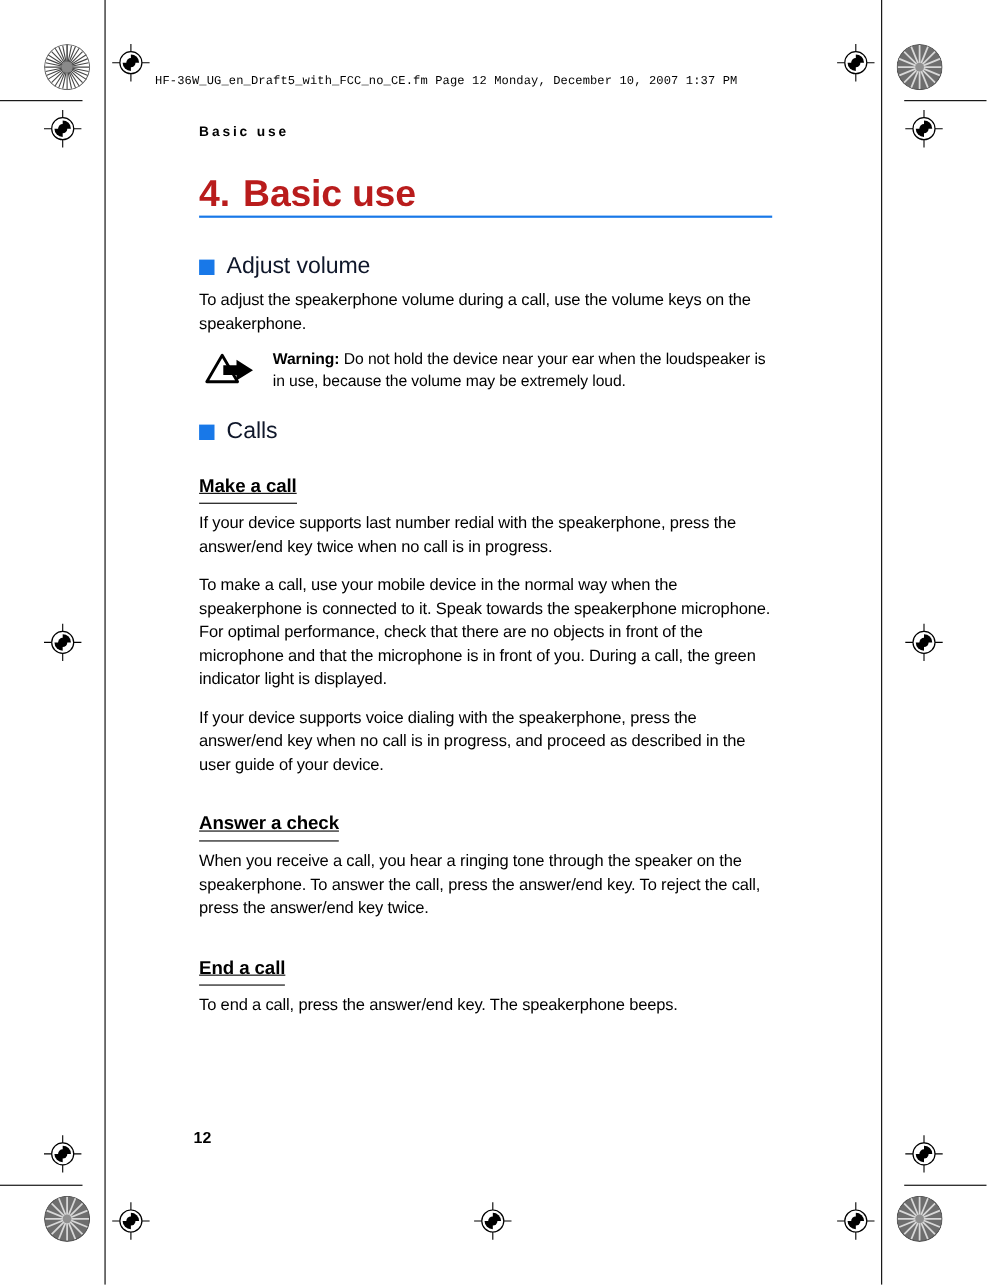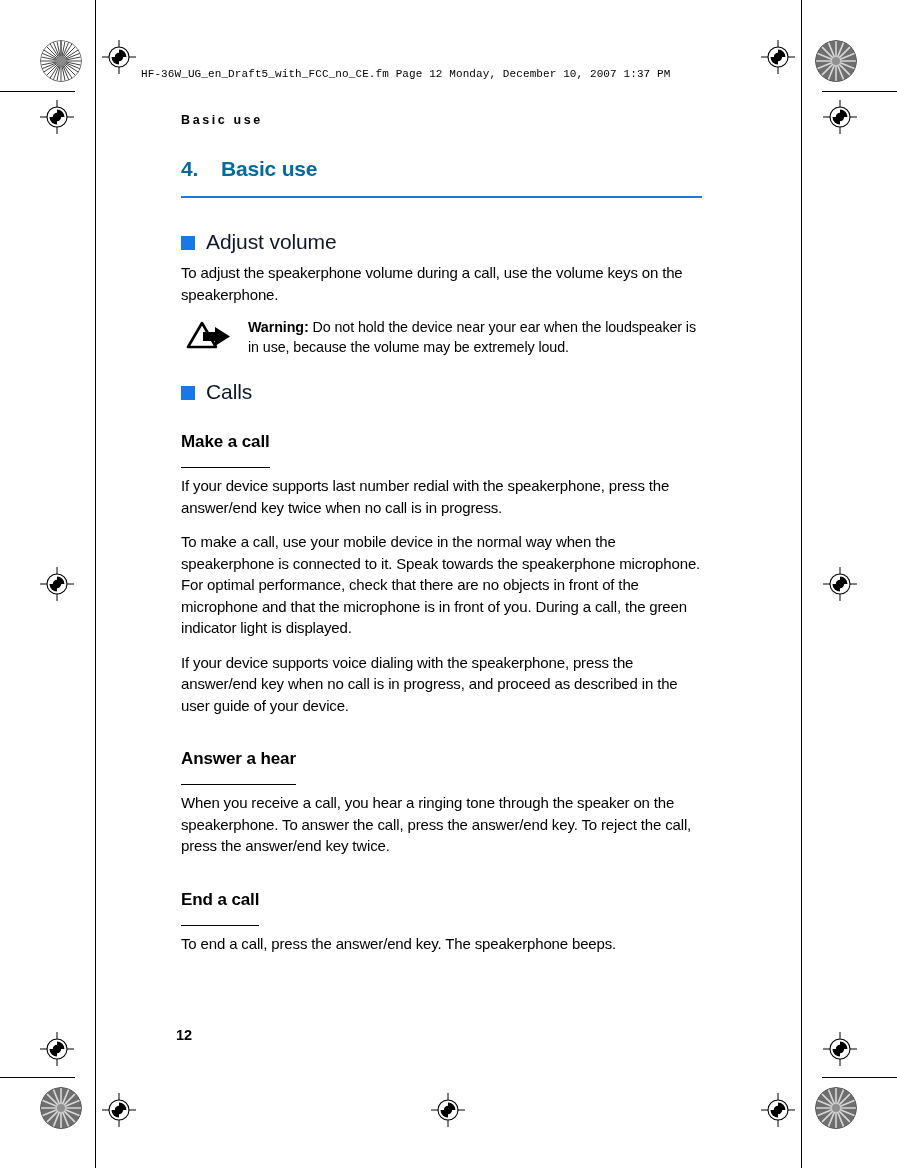--- a/index.html
+++ b/index.html
@@ -75,22 +75,22 @@
     font-weight: bold;
     letter-spacing: 2.6px;
     color: #000;
   }
 
   .chapter-title {
     position: absolute;
     left: 181px;
     top: 157px;
     width: 520px;
-    color: #0369a1;
-    font-size: 21px;
+    color: #b91c1c;
+    font-size: 34px;
     font-weight: bold;
     letter-spacing: -0.2px;
   }
   .chapter-num { display: inline-block; width: 40px; }
 
   .chapter-rule {
     position: absolute;
     left: 181px;
     top: 196px;
     width: 521px;
@@ -125,22 +125,23 @@
     top: 1px;
   }
 
   h3.sub {
     margin: 0 0 7px 0;
     font-size: 17px;
     font-weight: bold;
     color: #000;
     display: inline-block;
     border-bottom: 1.6px solid #000;
-    padding-bottom: 15px;
+    padding-bottom: 5px;
     letter-spacing: -0.1px;
+    text-decoration: underline;
   }
   .sub-wrap { margin: 0; }
 
   p.body {
     margin: 0 0 13px 0;
     font-size: 15px;
     line-height: 21.5px;
     color: #000;
     letter-spacing: -0.15px;
   }
@@ -444,21 +445,21 @@
       <div class="sub-wrap">
         <h3 class="sub">Make a call</h3>
       </div>
       <p class="body">If your device supports last number redial with the speakerphone, press the answer/end key twice when no call is in progress.</p>
       <p class="body">To make a call, use your mobile device in the normal way when the speakerphone is connected to it. Speak towards the speakerphone microphone. For optimal performance, check that there are no objects in front of the microphone and that the microphone is in front of you. During a call, the green indicator light is displayed.</p>
       <p class="body">If your device supports voice dialing with the speakerphone, press the answer/end key when no call is in progress, and proceed as described in the user guide of your device.</p>
 
       <div class="gap-sub"></div>
 
       <div class="sub-wrap">
-        <h3 class="sub">Answer a hear</h3>
+        <h3 class="sub">Answer a check</h3>
       </div>
       <p class="body">When you receive a call, you hear a ringing tone through the speaker on the speakerphone. To answer the call, press the answer/end key. To reject the call, press the answer/end key twice.</p>
 
       <div class="gap-sub"></div>
 
       <div class="sub-wrap">
         <h3 class="sub">End a call</h3>
       </div>
       <p class="body">To end a call, press the answer/end key. The speakerphone beeps.</p>
     </section>

